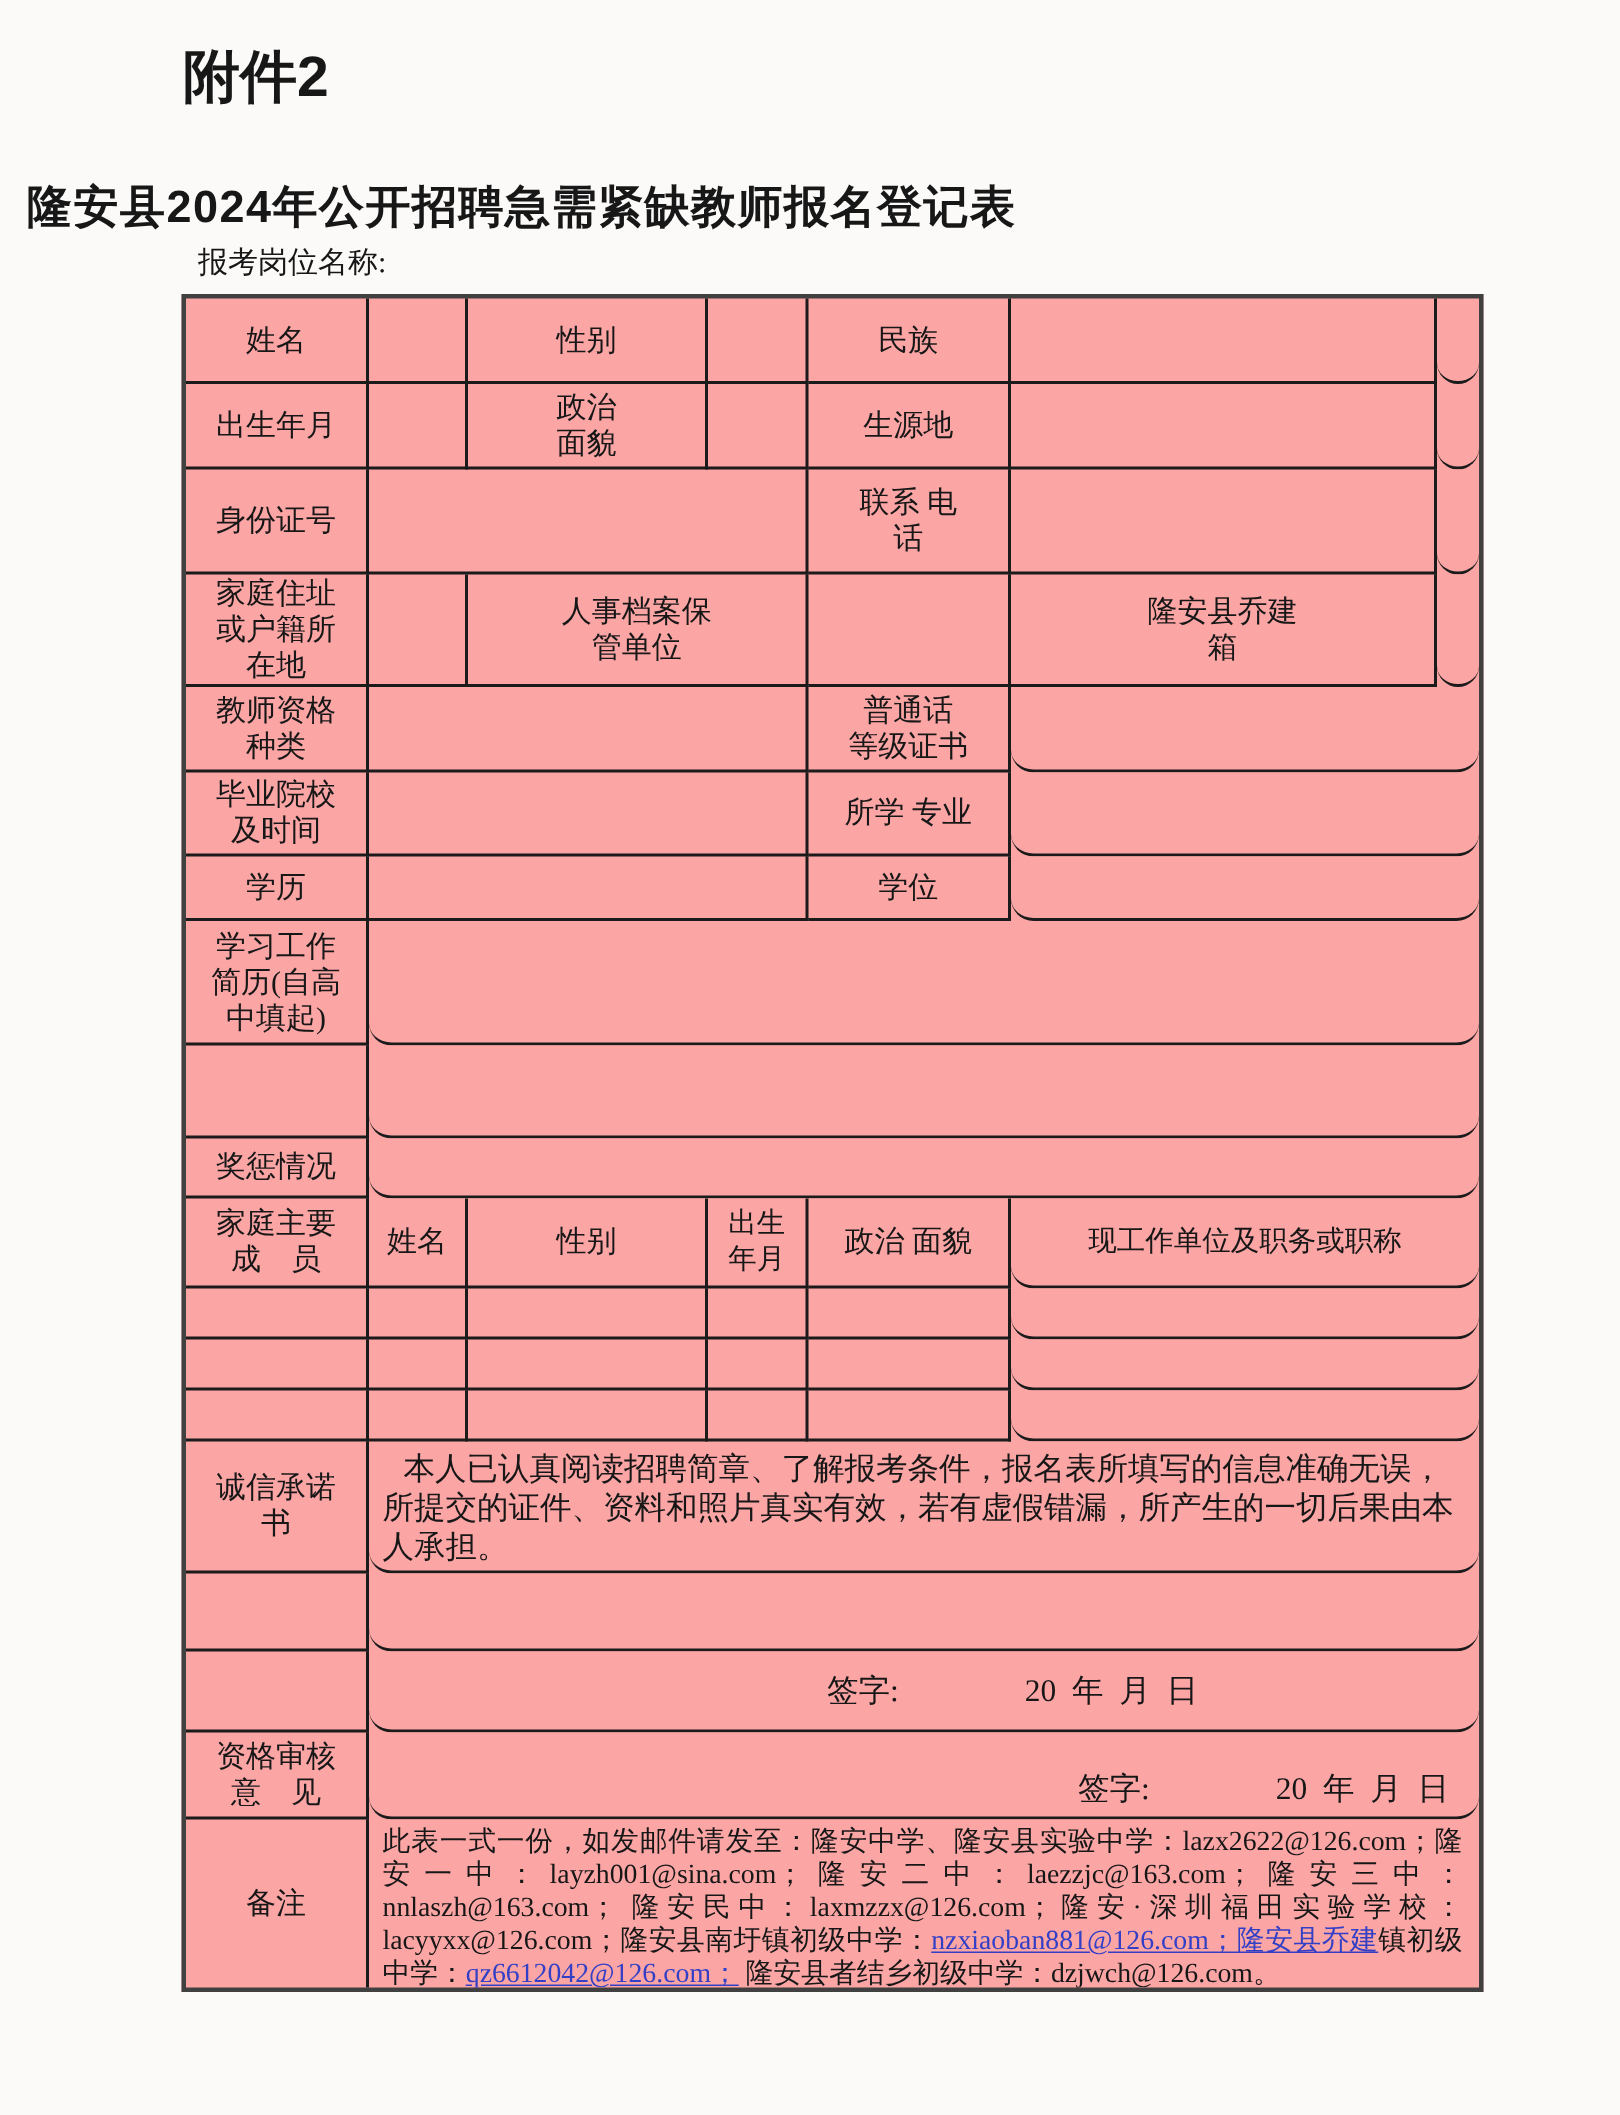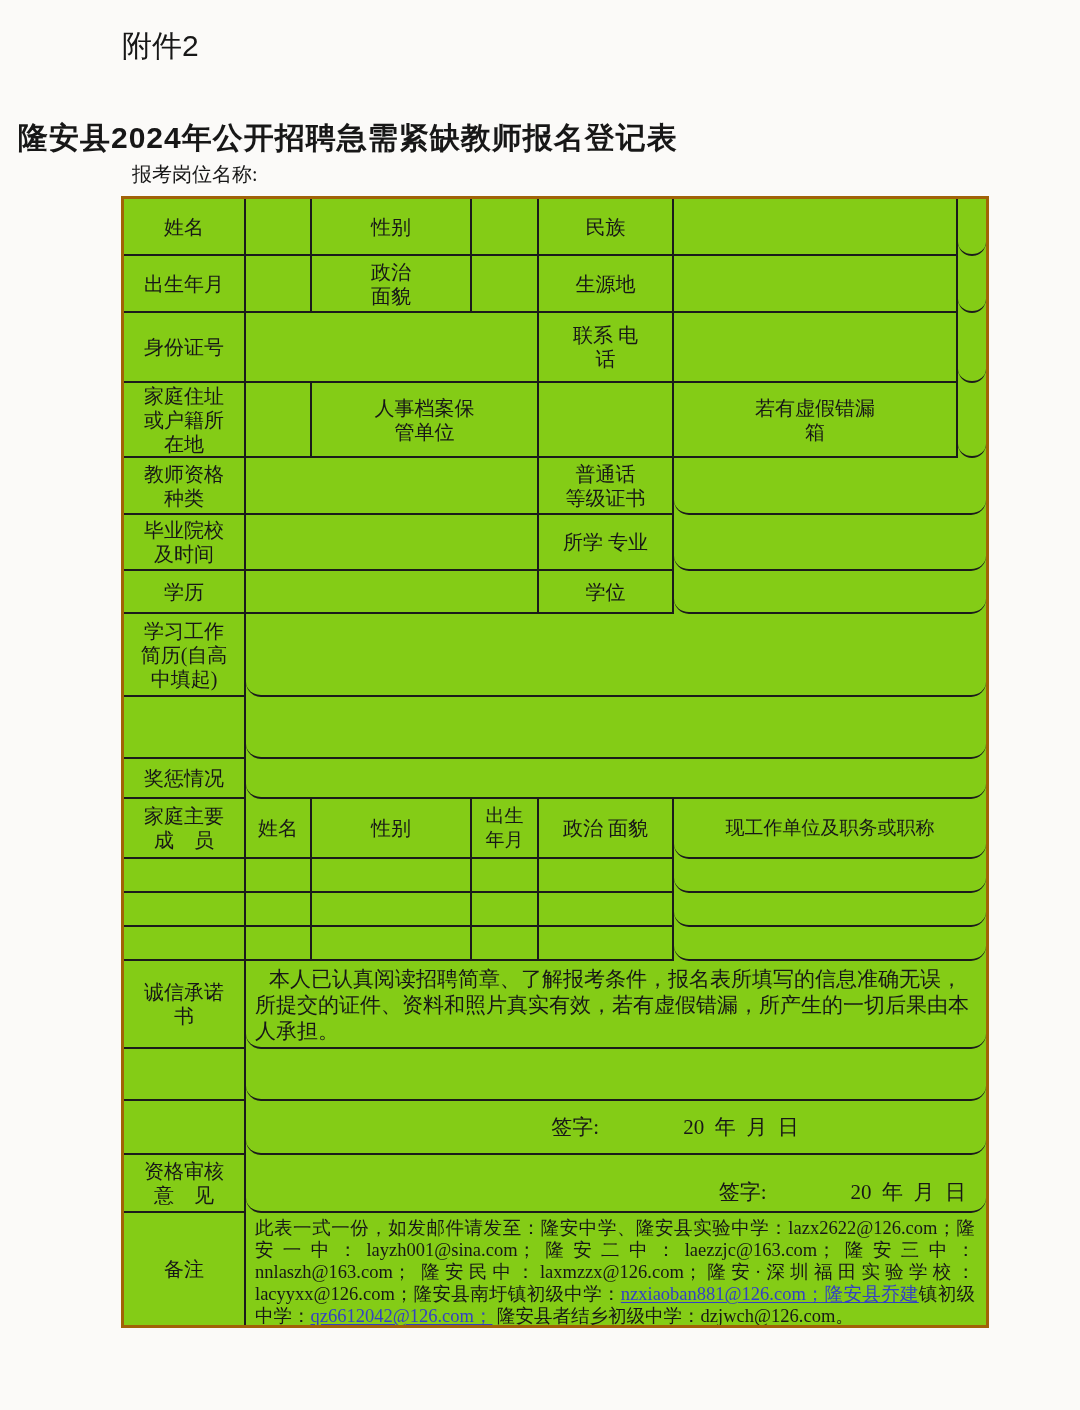--- a/index.html
+++ b/index.html
@@ -6,40 +6,40 @@
   body{
     width:1080px;height:1410px;
     background:#fbfaf8;
     color:#171717;
     font-family:"Liberation Serif", serif;
     position:relative;
     -webkit-font-smoothing:antialiased;
   }
   .attachment{
     position:absolute;left:122px;top:26px;
-    font-size:30px;font-weight:400;
+    font-size:38px;font-weight:700;
     font-family:"Liberation Sans", sans-serif;
   }
   .title{
     position:absolute;left:0;top:100px;width:1080px;margin:18px;
     text-align:left;
     font-size:30px;font-weight:700;letter-spacing:1px;
     font-family:"Liberation Sans", sans-serif;
   }
   .position-line{
     position:absolute;left:132px;top:161px;
     font-size:20px;
   }
   .form-table{
     position:absolute;left:121px;top:196px;
     display:grid;
     grid-template-columns:122px 66px 160px 67px 135px 284px 28px;
     grid-template-rows:57px 57px 70px 75px 57px 56px 43px 83px 62px 40px 60px 34px 34px 34px 88px 52px 54px 58px 112px;
-    border:3px solid #a16207;
-    background:#84cc16;
+    border:3px solid #404040;
+    background:#fca5a5;
   }
   .c{
     box-sizing:border-box;
     border-right:2px solid #1b1b1b;
     border-bottom:2px solid #1b1b1b;
     display:flex;align-items:center;justify-content:center;
     text-align:center;
     white-space:pre-line;
     font-size:20px;line-height:24px;
     overflow:hidden;
@@ -116,21 +116,21 @@
     <div class="c"></div>
     <div class="c nr"></div>
 
     <div class="c">家庭住址
 或户籍所
 在地</div>
     <div class="c"></div>
     <div class="c s2">人事档案保
 管单位</div>
     <div class="c"></div>
-    <div class="c">若有虚假错漏
+    <div class="c">隆安县乔建
 箱</div>
     <div class="c nr"></div>
 
     <div class="c">教师资格
 种类</div>
     <div class="c s3"></div>
     <div class="c">普通话
 等级证书</div>
     <div class="c s2 nr"></div>
 

